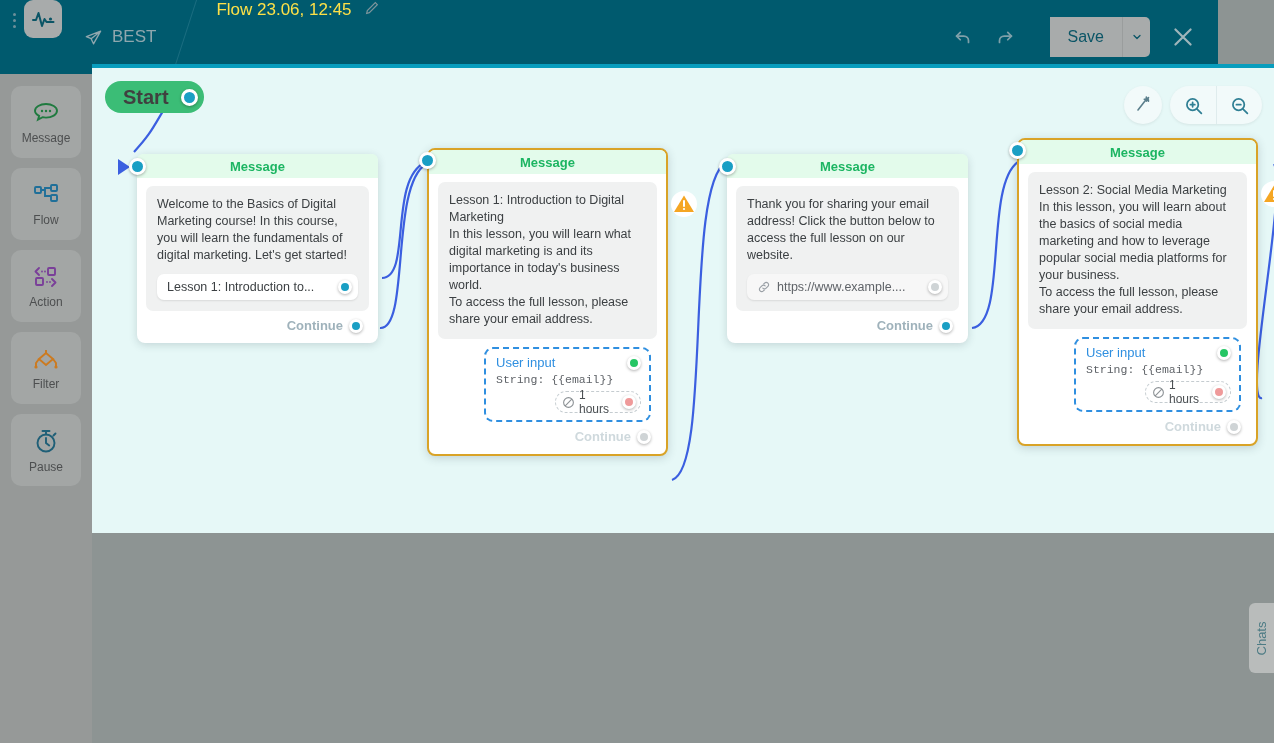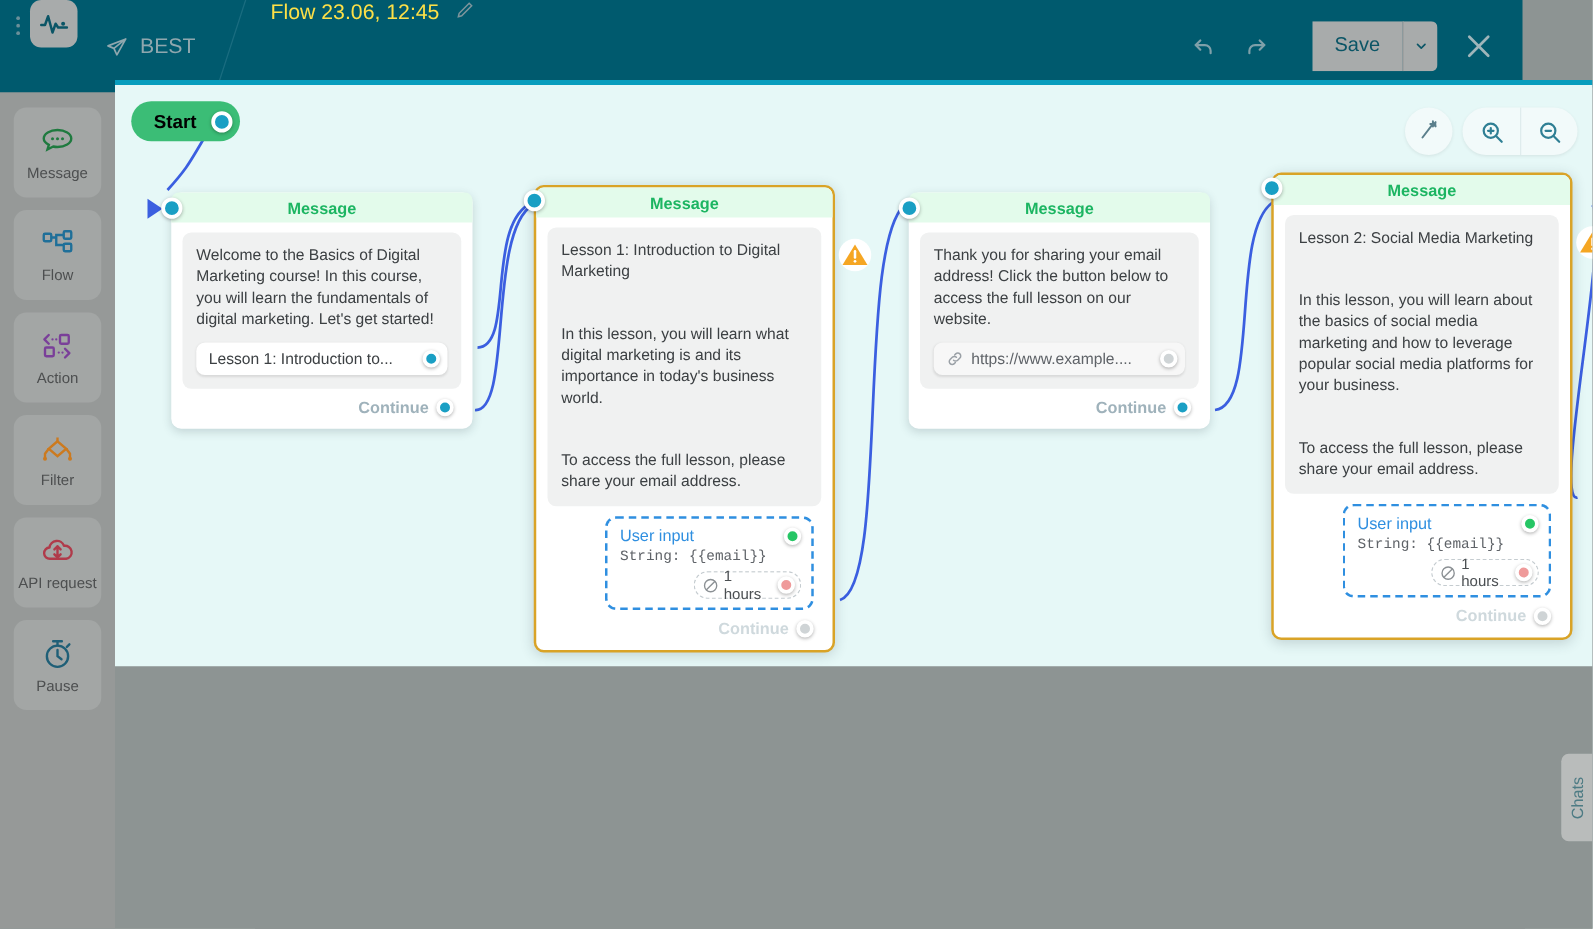--- a/index.html
+++ b/index.html
@@ -89,21 +89,21 @@
   }
   #edges { position: absolute; left: 0; top: 0; width: 1182px; height: 465px; pointer-events: none; }
 
   
   .start-pill {
     position: absolute; left: 13px; top: 13px;
     height: 32px; background: #3bbd76; border-radius: 16px;
     display: flex; align-items: center; padding: 0 6px 0 18px; gap: 12px;
     cursor: pointer;
   }
-  .start-pill .txt { color: #000000; font-size: 15px; font-weight: bold; }
+  .start-pill .txt { color: #404040; font-size: 20px; font-weight: bold; }
   .port {
     width: 17px; height: 17px; border-radius: 50%; background: #1a9fc4;
     border: 3px solid #ffffff; box-shadow: 0 1px 3px rgba(0,0,0,.3);
     flex: none; cursor: pointer;
   }
   .port.sm { width: 14px; height: 14px; border-width: 3px; }
   .port.grey { background: #cfd4d6; }
   .port.green { background: #26c665; }
   .port.red { background: #ef9a9a; }
 
@@ -114,21 +114,21 @@
   }
   .node.selected { border: 2px solid #d9a327; box-shadow: 0 2px 10px rgba(40,60,70,.2); }
   .node-head {
     background: #e3fbeb; border-radius: 6px 6px 0 0;
     height: 24px; display: flex; align-items: center; justify-content: center;
   }
   .node-head .t { color: #1cb562; font-size: 13px; font-weight: bold; }
   .node-body { padding: 8px 9px 6px 9px; }
   .bubble { background: #f0f1f1; border-radius: 7px; padding: 10px 11px 11px 11px; }
   .bubble p { font-size: 12.5px; line-height: 17px; color: #3c4043; }
-  .bubble p + p { margin-top: 33px; }
+  .bubble p + p { margin-top: 0; }
   .btn-row {
     margin-top: 10px; background: #ffffff; border-radius: 7px; height: 26px;
     display: flex; align-items: center; padding: 0 6px 0 10px; gap: 6px;
     box-shadow: 0 1px 2px rgba(0,0,0,.10); cursor: pointer;
   }
   .btn-row .bl { font-size: 12.5px; color: #3c4043; flex: 1; white-space: nowrap; overflow: hidden; }
   .btn-row.url { background: #f7f7f7; }
   .btn-row.url .bl { color: #5f6368; }
   .continue-row {
     display: flex; align-items: center; justify-content: flex-end; gap: 6px;
@@ -297,27 +297,20 @@
       <svg width="32" height="26" viewBox="0 0 32 26" fill="none" stroke="#cc7a1f" stroke-width="1.9">
         <path d="M16 4v3"></path>
         <path d="M16 7 9 13l7 6 7-6-7-6z"></path>
         <path d="M9 13 6 17v3M23 13l3 4v3"></path>
         <circle cx="6" cy="21" r="1.6" fill="#cc7a1f" stroke="none"></circle>
         <circle cx="26" cy="21" r="1.6" fill="#cc7a1f" stroke="none"></circle>
       </svg>
       <span class="label">Filter</span>
     </div>
 
-    <div class="side-item">
-      <svg width="30" height="26" viewBox="0 0 30 26" fill="none" stroke="#b03a4a" stroke-width="1.9" stroke-linecap="round" stroke-linejoin="round">
-        <path d="M9 19a4.5 4.5 0 0 1-.4-9 6 6 0 0 1 11.6-1.3A4.4 4.4 0 0 1 22 19H9z"></path>
-        <path d="M15 9v9M12.5 11.5 15 9l2.5 2.5M12.5 15.5 15 18l2.5-2.5"></path>
-      </svg>
-      <span class="label">API request</span>
-    </div>
 
     <div class="side-item">
       <svg width="30" height="28" viewBox="0 0 30 28" fill="none" stroke="#1f5f77" stroke-width="1.9" stroke-linecap="round">
         <circle cx="15" cy="16" r="8.5"></circle>
         <path d="M15 11v5l3.2 2.4"></path>
         <path d="M11.5 4h7M15 4v3.3"></path>
         <path d="M22.5 8.5 24.5 6.5"></path>
       </svg>
       <span class="label">Pause</span>
     </div>

